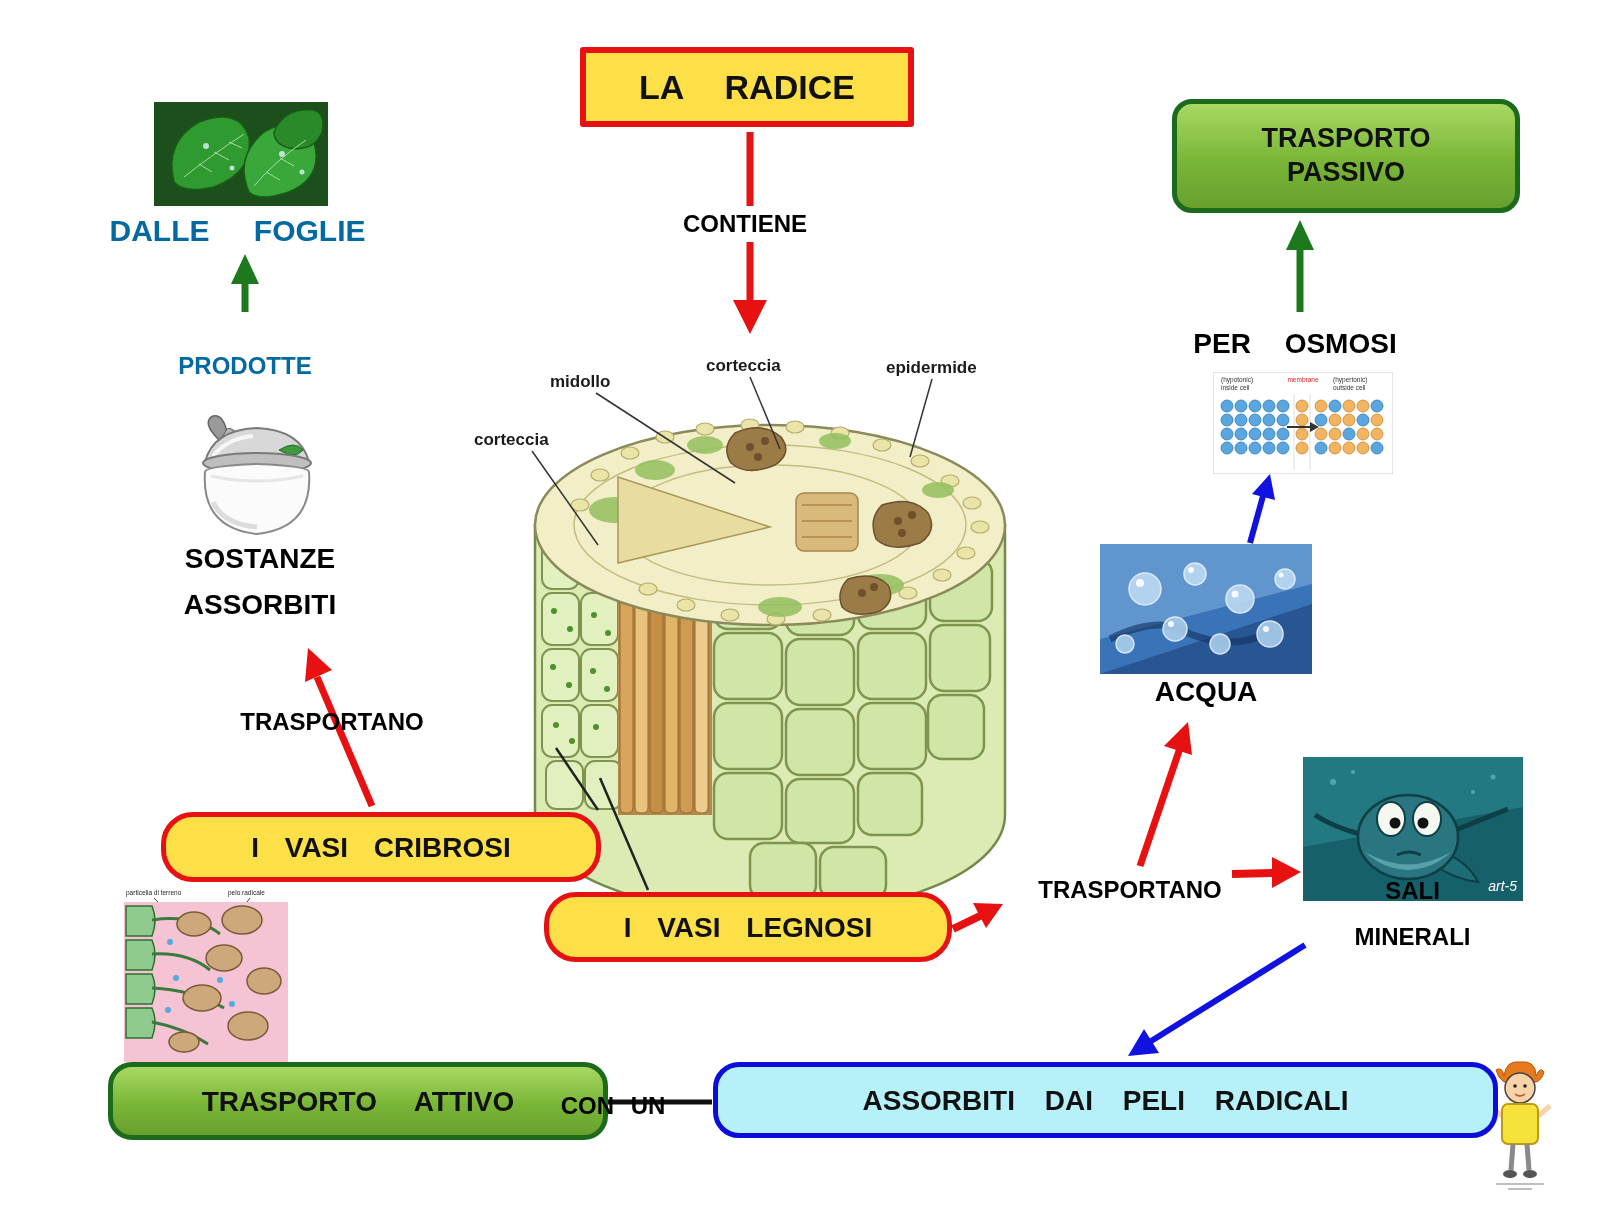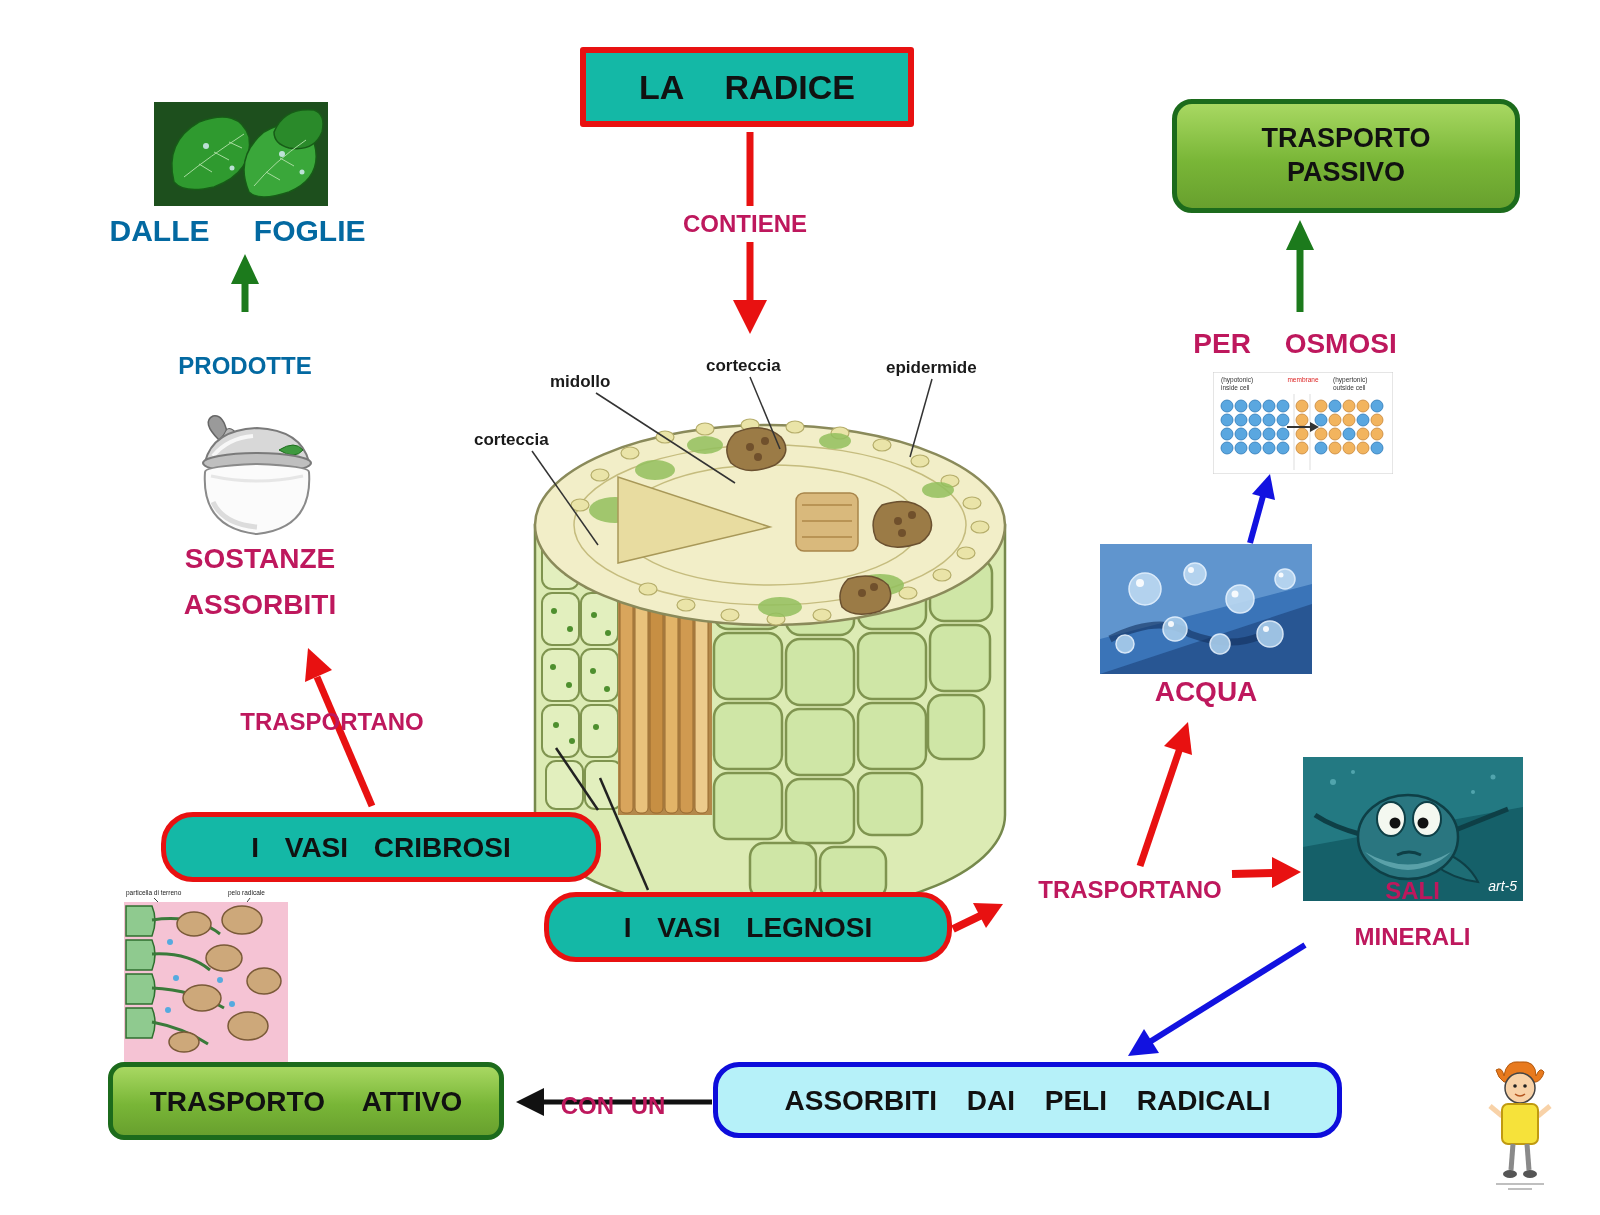--- a/index.html
+++ b/index.html
@@ -2,26 +2,26 @@
 <html><head>
 <meta charset="utf-8">
 <style>
   * { margin:0; padding:0; box-sizing:border-box; }
   html,body { background:#ffffff; }
   body { font-family:"Liberation Sans", sans-serif; }
   .canvas { position:relative; width:1600px; height:1215px; background:#ffffff; overflow:hidden; }
   .abs { position:absolute; }
   .box { position:absolute; display:flex; flex-direction:column; align-items:center; justify-content:center;
          font-weight:bold; color:#111; text-align:center; z-index:2; line-height:1.25; }
-  .yellow-red { background:#14b8a6; border:6px solid #e81111; }
+  .yellow-red { background:#fde047; border:6px solid #e81111; }
   .pill { border-radius:32px; border-width:5px; }
   .green-box { background:linear-gradient(180deg,#a8d862 0%,#79b637 55%,#68a02e 100%);
                border:5px solid #1c6b1c; border-radius:20px;margin-left:44px; }
   .cyan-box { background:#b6f1f9; border:5px solid #0d0ddb; border-radius:26px; }
-  .lbl { position:absolute; font-weight:bold; color:#be185d; text-align:center; z-index:2; }
+  .lbl { position:absolute; font-weight:bold; color:#000000; text-align:center; z-index:2; }
   .green-text { color:#0369a1; }
   .fig { position:absolute; z-index:0; }
   svg text { font-family:"Liberation Sans", sans-serif; }
 </style>
 </head>
 <body>
 
 <div class="canvas">
 
   <svg class="abs" width="1600" height="1215" viewBox="0 0 1600 1215" style="left:0;top:0;z-index:1;pointer-events:none;">
@@ -70,25 +70,25 @@
   </div>
 
   <div class="box yellow-red pill" style="left:161px;top:812px;width:440px;height:70px;font-size:28px;word-spacing:18px;">
     <span>I VASI CRIBROSI</span>
   </div>
 
   <div class="box yellow-red pill" style="left:544px;top:892px;width:408px;height:70px;font-size:28px;word-spacing:18px;">
     <span>I VASI LEGNOSI</span>
   </div>
 
-  <div class="box cyan-box" style="left:713px;top:1062px;width:629px;height:76px;font-size:28px;word-spacing:22px;">
+  <div class="box cyan-box" style="left:713px;top:1062px;width:785px;height:76px;font-size:28px;word-spacing:22px;">
     <span>ASSORBITI DAI PELI RADICALI</span>
   </div>
 
-  <div class="box green-box" style="left:64px;top:1062px;width:396px;height:78px;font-size:28px;word-spacing:30px;border-radius:16px;">
+  <div class="box green-box" style="left:64px;top:1062px;width:500px;height:78px;font-size:28px;word-spacing:30px;border-radius:24px;">
     <span>TRASPORTO ATTIVO</span>
   </div>
 
   <div class="lbl" style="left:660px;top:206px;width:170px;font-size:24px;background:#ffffff;padding:4px 0;">CONTIENE</div>
 
   <div class="lbl" style="left:1160px;top:328px;width:270px;font-size:28px;word-spacing:26px;">PER OSMOSI</div>
 
   <div class="lbl" style="left:1100px;top:676px;width:212px;font-size:28px;">ACQUA</div>
 
   <div class="lbl" style="left:1030px;top:876px;width:200px;font-size:24px;">TRASPORTANO</div>

